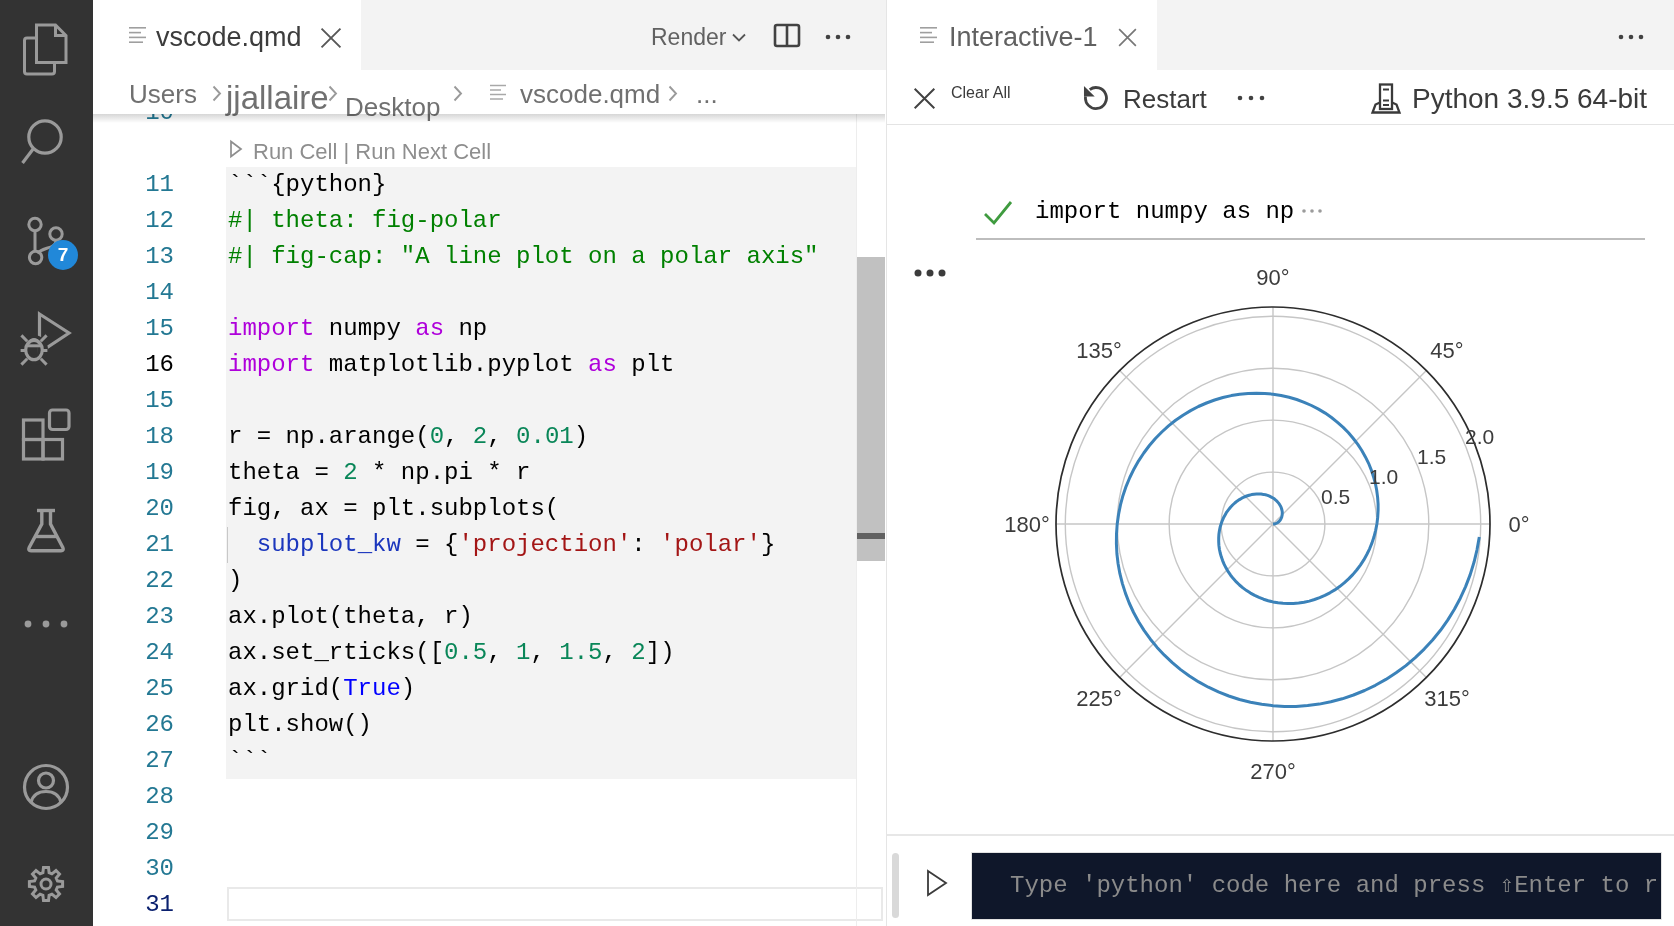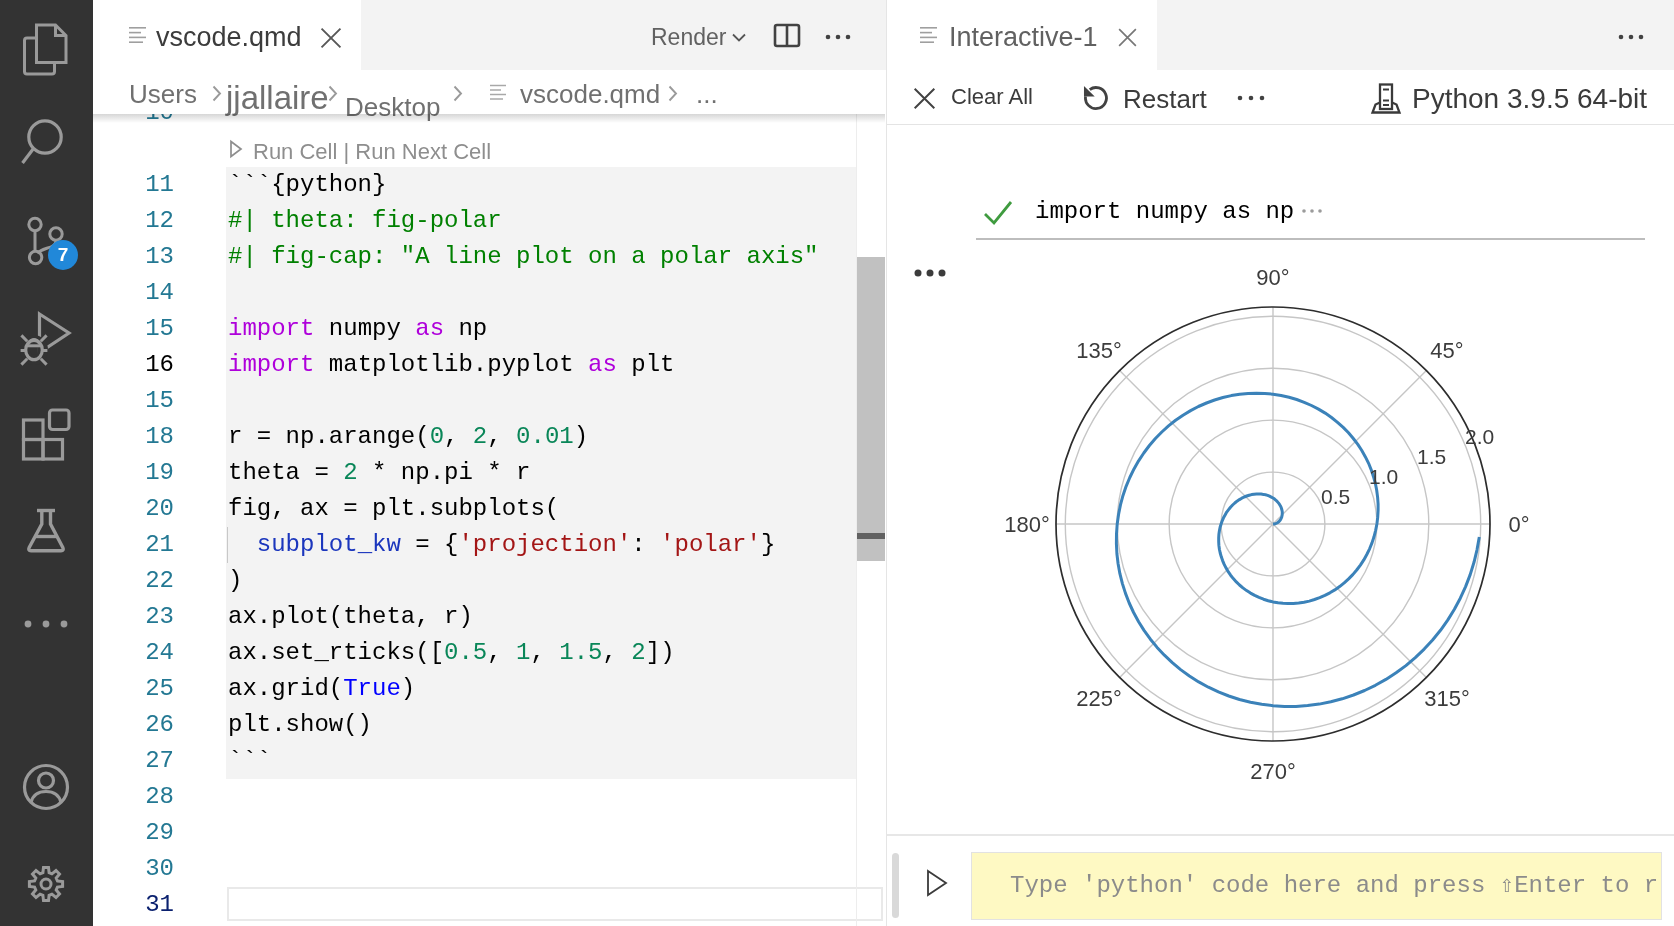--- a/index.html
+++ b/index.html
@@ -204,21 +204,21 @@
     </svg>
   <svg class="abs" style="left:731px;top:32px" width="26" height="10" viewBox="0 0 26 10" fill="#424242">
       <circle cx="3" cy="5" r="2.3"></circle>
       <circle cx="13" cy="5" r="2.3"></circle>
       <circle cx="23" cy="5" r="2.3"></circle>
     </svg>
   <div class="abs" style="left:0;top:70px;width:788px;height:55px;background:#fff;border-bottom:1px solid #e4e4e4;"></div>
   <svg class="abs" style="left:24px;top:85px" width="27" height="27" viewBox="0 0 22 22" fill="none" stroke="#424242" stroke-width="1.6">
       <path d="M3 3 L19 19 M19 3 L3 19"></path>
     </svg>
-  <div class="abs" style="left:64px;top:84px;font-size:22px;color:#3b3b3b;">Clear All</div>
+  <div class="abs" style="left:64px;top:84px;font-size:16px;color:#3b3b3b;">Clear All</div>
   <svg class="abs" style="left:194px;top:85px" width="28" height="28" viewBox="0 0 16 16" fill="none" stroke="#424242" stroke-width="1.6">
     <path d="M5.0 2.6 A6.0 6.0 0 1 1 2.6 6.6"></path>
     <path d="M2.2 1.8 V6.0 H6.6 Z" fill="#424242" stroke-width="1"></path>
   </svg>
   <div class="abs" style="left:236px;top:84px;font-size:26px;color:#3b3b3b;">Restart</div>
   <svg class="abs" style="left:349px;top:92px" width="32" height="12" viewBox="0 0 32 12" fill="#424242">
       <circle cx="4" cy="6" r="2.3"></circle>
       <circle cx="15" cy="6" r="2.3"></circle>
       <circle cx="26" cy="6" r="2.3"></circle>
     </svg>
@@ -268,16 +268,16 @@
       <text x="482" y="358">1.0</text>
       <text x="530" y="338">1.5</text>
       <text x="578" y="318">2.0</text>
     </g>
   </svg>
   <div class="abs" style="left:0;top:834px;width:788px;height:1.5px;background:#e7e7e7;"></div>
   <div class="abs" style="left:5px;top:853px;width:7px;height:65px;background:#d9d9d9;border-radius:4px;"></div>
   <svg class="abs" style="left:38px;top:868px" width="24" height="30" viewBox="0 0 24 30" fill="none" stroke="#3b3b3b" stroke-width="1.8">
       <path d="M3 3 L21 15 L3 27 Z"></path>
     </svg>
-  <div class="abs" style="left:84px;top:852px;width:691px;height:68px;background:#fef9c3;border:1px solid #e2e2e2;overflow:hidden;">
+  <div class="abs" style="left:84px;top:852px;width:691px;height:68px;background:#0f172a;border:1px solid #e2e2e2;overflow:hidden;">
     <div class="mono" style="position:absolute;left:38px;top:17px;font-size:24px;color:#8b8b8b;white-space:pre;">Type 'python' code here and press ⇧Enter to r</div>
   </div>
 </div>
 
 </body></html>

